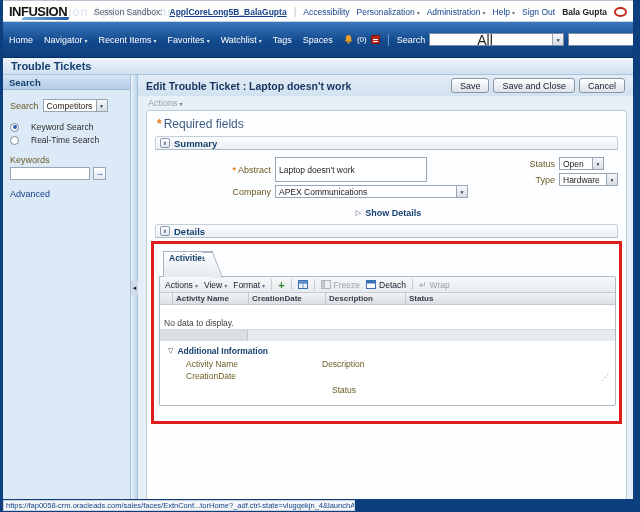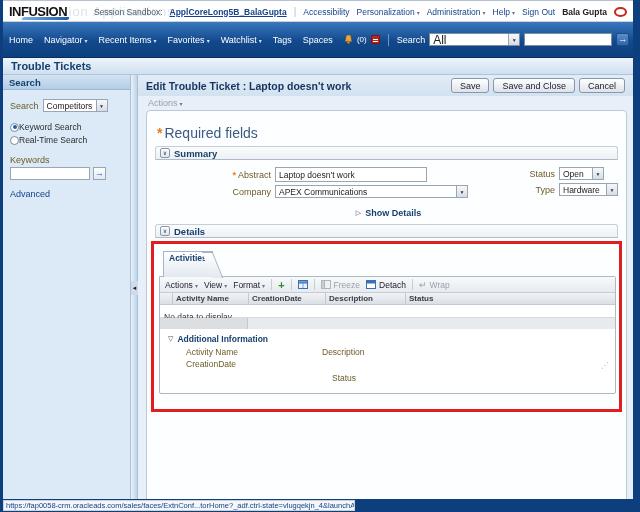--- a/index.html
+++ b/index.html
@@ -26,40 +26,40 @@
   .navbar { height:36px; background:linear-gradient(#3b78bd,#12498c 55%,#0d3f7e); border-bottom:1px solid #072f5e; display:flex; align-items:center; color:#fff; font-size:9px; padding:0 6px; }
   .nav-item { margin-right:11px; cursor:pointer; white-space:nowrap; }
   .nav-item.has-arrow::after { color:#cfe0f2; }
   .nav-right { margin-left:auto; display:flex; align-items:center; gap:4px; }
   .bell { width:9px; height:9px; display:inline-block; }
   .alert-count { font-size:8px; }
   .cal-icon { width:9px; height:9px; background:#b5271d; border:1px solid #7e150e; border-radius:1px; display:inline-block; position:relative; }
   .cal-icon::after { content:""; position:absolute; left:1px; right:1px; top:3px; height:1px; background:#fff; box-shadow:0 2px 0 #fff; }
   .nav-sep { width:1px; height:12px; background:#6e96c2; margin:0 4px; }
   .scope-sel { display:inline-flex; border:1px solid #7d8da0; background:#fff; height:13px; align-items:center; color:#222; }
-  .scope-sel .val { padding:0 3px; font-size:12px; width:78px; }
+  .scope-sel .val { padding:0 3px; font-size:14px; width:78px;margin-left:44px; }
   .sel-btn { width:11px; height:100%; background:linear-gradient(#f6f8fa,#d7dde4); border-left:1px solid #98a5b3; display:flex; align-items:center; justify-content:center; font-size:5px; color:#334; }
   .nav-search-input { width:88px; height:13px; border:1px solid #7d8da0; background:#fff; font-size:9px; padding:0 2px; font-family:"Liberation Sans",sans-serif; }
   .go-btn { width:13px; height:13px; background:linear-gradient(#5b8fc9,#2f66a8); border:1px solid #1d4c86; color:#fff; font-size:9px; line-height:11px; text-align:center; border-radius:2px; cursor:pointer; }
 
   
   .page-band { height:17px; background:linear-gradient(#eef4fb,#cfe0f0); border-bottom:1px solid #aec4da; display:flex; align-items:center; padding-left:8px; font-size:11px; font-weight:bold; color:#16406f; }
 
   
   .body-row { height:442px; display:flex; }
 
   .sidebar { width:128px; background:#dce9f6; border-right:1px solid #a9c0d8; }
   .sidebar-header { height:15px; background:linear-gradient(#d3e3f2,#b4cde6); border-bottom:1px solid #9fb8d1; display:flex; align-items:center; padding-left:6px; font-size:9.5px; font-weight:bold; color:#16406f; }
   .sidebar-body { padding:9px 7px; font-size:9px; }
   .side-row { display:flex; align-items:center; gap:4px; }
   .flabel { color:#6b5c25; font-size:9px; white-space:nowrap; }
   .sel { display:inline-flex; border:1px solid #98a5b3; background:#fff; height:13px; align-items:center; cursor:pointer; }
   .sel .val { padding:0 3px; font-size:8.5px; color:#1c1c1c; white-space:nowrap; }
   .radio-group { margin-top:10px; }
-  .radio-row { display:flex; align-items:center; gap:0; margin-bottom:3px; }
+  .radio-row { display:flex; align-items:center; gap:12px; margin-bottom:3px; }
   .radio { width:9px; height:9px; border:1px solid #7a8a9a; border-radius:50%; background:#fff; flex:none; }
   .radio.sel-on { position:relative; }
   .radio.sel-on::after { content:""; position:absolute; left:1.5px; top:1.5px; width:4px; height:4px; background:#2a5db0; border-radius:50%; }
   .radio-label { color:#2c2c2c; font-size:8.5px; white-space:nowrap; }
   .keywords-label { margin-top:10px; }
   .kw-row { margin-top:2px; display:flex; gap:3px; align-items:center; }
   .kw-input { width:80px; height:13px; border:1px solid #98a5b3; background:#fff; font-size:9px; }
   .side-go { width:13px; height:13px; border:1px solid #98a5b3; background:linear-gradient(#fff,#e3e9f0); color:#2a5db0; font-size:9px; line-height:11px; text-align:center; cursor:pointer; }
   .advanced-link { margin-top:9px; color:#15428b; font-size:9px; cursor:pointer; }
 
@@ -68,33 +68,33 @@
 
   
   .main { flex:1; background:#e7eff8; position:relative; }
   .main-header { height:21px; background:linear-gradient(#e2ecf6,#d2e2f0); display:flex; align-items:center; padding:0 8px; }
   .main-title { font-size:10.5px; font-weight:bold; color:#16335e; }
   .hdr-buttons { margin-left:auto; display:flex; gap:4px; }
   .btn { height:15px; padding:0 8px; font-size:9px; color:#223; background:linear-gradient(#ffffff,#dde3ea); border:1px solid #8896a8; border-radius:3px; cursor:pointer; font-family:"Liberation Sans",sans-serif; }
   .actions-row { height:14px; display:flex; align-items:center; padding-left:10px; font-size:9px; color:#97a1ab; }
 
   .outer-panel { position:absolute; left:8px; right:6px; top:35px; bottom:7px; background:#fdfeff; border:1px solid #bfc9d3; border-radius:4px; padding:5px 8px; }
-  .required-note { font-size:14px; color:#3a5a80; margin:9px 0 5px 2px; }
+  .required-note { font-size:12px; color:#3a5a80; margin:1px 0 5px 2px; }
   .req-star { color:#e87b1a; font-weight:bold; margin-right:2px; }
 
   .section-header { height:14px; display:flex; align-items:center; gap:4px; background:linear-gradient(#fbfcfd,#edf1f5); border:1px solid #c5cfd9; border-bottom:1px solid #aebac6; border-radius:3px 3px 0 0; padding:0 4px; }
   .disc { width:10px; height:10px; border:1px solid #8a99aa; background:linear-gradient(#fff,#dfe5ec); font-size:6px; line-height:8px; text-align:center; color:#335; border-radius:2px; cursor:pointer; flex:none; }
   .section-title { font-size:9.5px; font-weight:bold; color:#16406f; }
 
   .summary-body { display:flex; padding:7px 0 3px 0; }
   .form-col-left { width:352px; }
   .frow { display:flex; align-items:center; margin-bottom:3px; }
   .lab-left { width:120px; text-align:right; padding-right:4px; }
   .lab-right { width:58px; text-align:right; padding-right:4px; }
-  .text-input { height:15px; border:1px solid #98a5b3; background:#fff; font-size:8.5px; padding:0 3px; font-family:"Liberation Sans",sans-serif; color:#1c1c1c; }
+  .text-input { height:25px; border:1px solid #98a5b3; background:#fff; font-size:8.5px; padding:0 3px; font-family:"Liberation Sans",sans-serif; color:#1c1c1c; }
 
   .show-details { display:flex; align-items:center; gap:4px; margin:4px 0 6px 4px;justify-content:center; }
   .tri { font-size:7px; color:#446; }
   .show-details-label { font-size:9px; font-weight:bold; color:#16406f; }
 
   .highlight { border:3px solid #e01e1e; margin:3px -4px 0 -4px; padding:3px 3px 15px 5px; }
   .tab { position:relative; display:inline-block; margin-left:4px; height:26px; padding:0 6px 0 5px; background:linear-gradient(#ffffff,#e2e9f0); border:1px solid #a9b4c0; border-bottom:none; border-right:none; font-size:8.5px; font-weight:bold; color:#16406f; line-height:13px; z-index:2; }
   .tab::after { content:""; position:absolute; right:-5px; top:0; width:10px; height:100%; background:linear-gradient(#ffffff,#e2e9f0); border-top:1px solid #a9b4c0; border-right:1px solid #a9b4c0; transform:skewX(22deg); }
 
   .inner-panel { border:1px solid #aeb9c4; border-radius:0 2px 2px 2px; background:#fff; margin-top:-1px; position:relative; z-index:1; }
@@ -102,21 +102,21 @@
   .tb-menu { cursor:pointer; white-space:nowrap; }
   .tb-sep { width:1px; height:11px; background:#c6ccd3; }
   .plus-icon { color:#2e8b2e; font-weight:bold; font-size:11px; cursor:pointer; line-height:10px; }
   .tb-item { display:flex; align-items:center; gap:3px; cursor:pointer; white-space:nowrap; }
   .tb-item.disabled { color:#9aa1a8; cursor:default; }
   .mini-icon { width:10px; height:9px; display:inline-block; }
 
   .col-header { height:12px; display:flex; background:linear-gradient(#f1f3f6,#dbe0e5); border-bottom:1px solid #c3c9cf; font-size:8px; font-weight:bold; color:#38404a; }
   .col { border-right:1px solid #c3c9cf; padding:0 3px; line-height:12px; white-space:nowrap; overflow:hidden; }
   .c0 { width:13px; } .c1 { width:76px; } .c2 { width:77px; } .c3 { width:80px; } .c4 { flex:1; border-right:none; }
-  .nodata-row { height:12px; font-size:8.5px; color:#3c3c3c; padding:6px 4px; line-height:12px; border-bottom:1px solid #d5dade; background:#fff; }
+  .nodata-row { height:12px; font-size:8.5px; color:#3c3c3c; padding:12px 4px; line-height:12px; border-bottom:1px solid #d5dade; background:#fff; }
   .empty-strip { height:11px; background:#e8ebee; display:flex; }
   .empty-strip .left-cell { width:88px; background:#dbdfe2; border-right:1px solid #c3c9cf; }
 
   .addl-info { padding:5px 8px 8px 8px; position:relative; height:64px; }
   .addl-header { display:flex; align-items:center; gap:4px; }
   .addl-title { font-size:8.5px; font-weight:bold; color:#16406f; }
   .addl-label { position:absolute; font-size:8.5px; color:#6b5c25; }
   .al-1 { left:26px; top:18px; } .al-2 { left:26px; top:30px; }
   .al-3 { left:162px; top:18px; } .al-4 { left:172px; top:44px; }
   .grip { position:absolute; right:6px; top:32px; color:#9aa4ae; font-size:8px; cursor:nwse-resize; }

